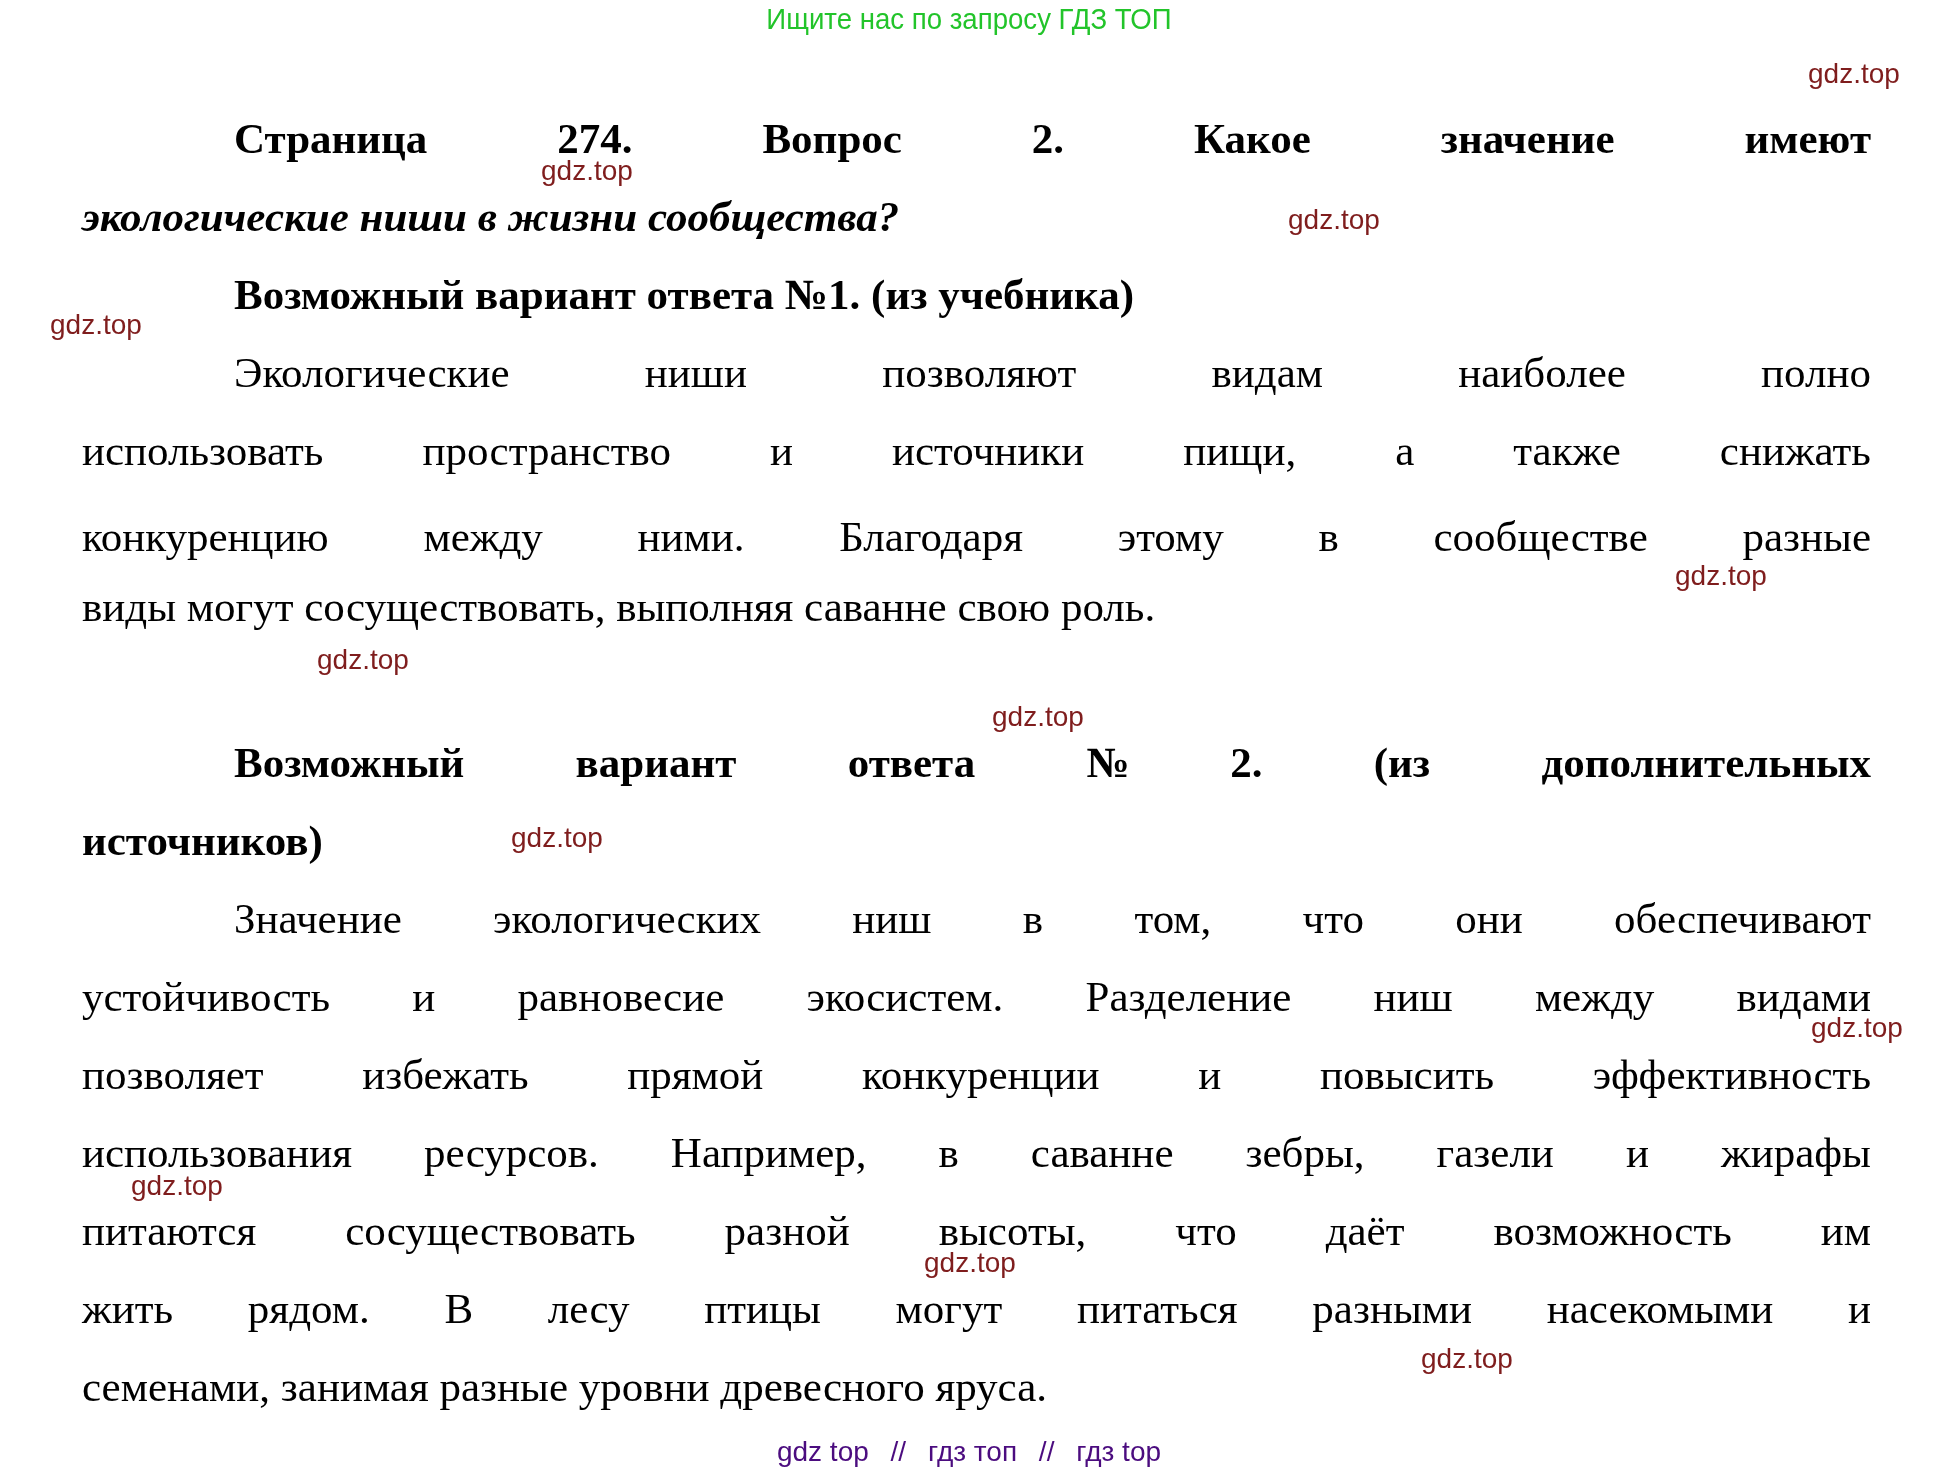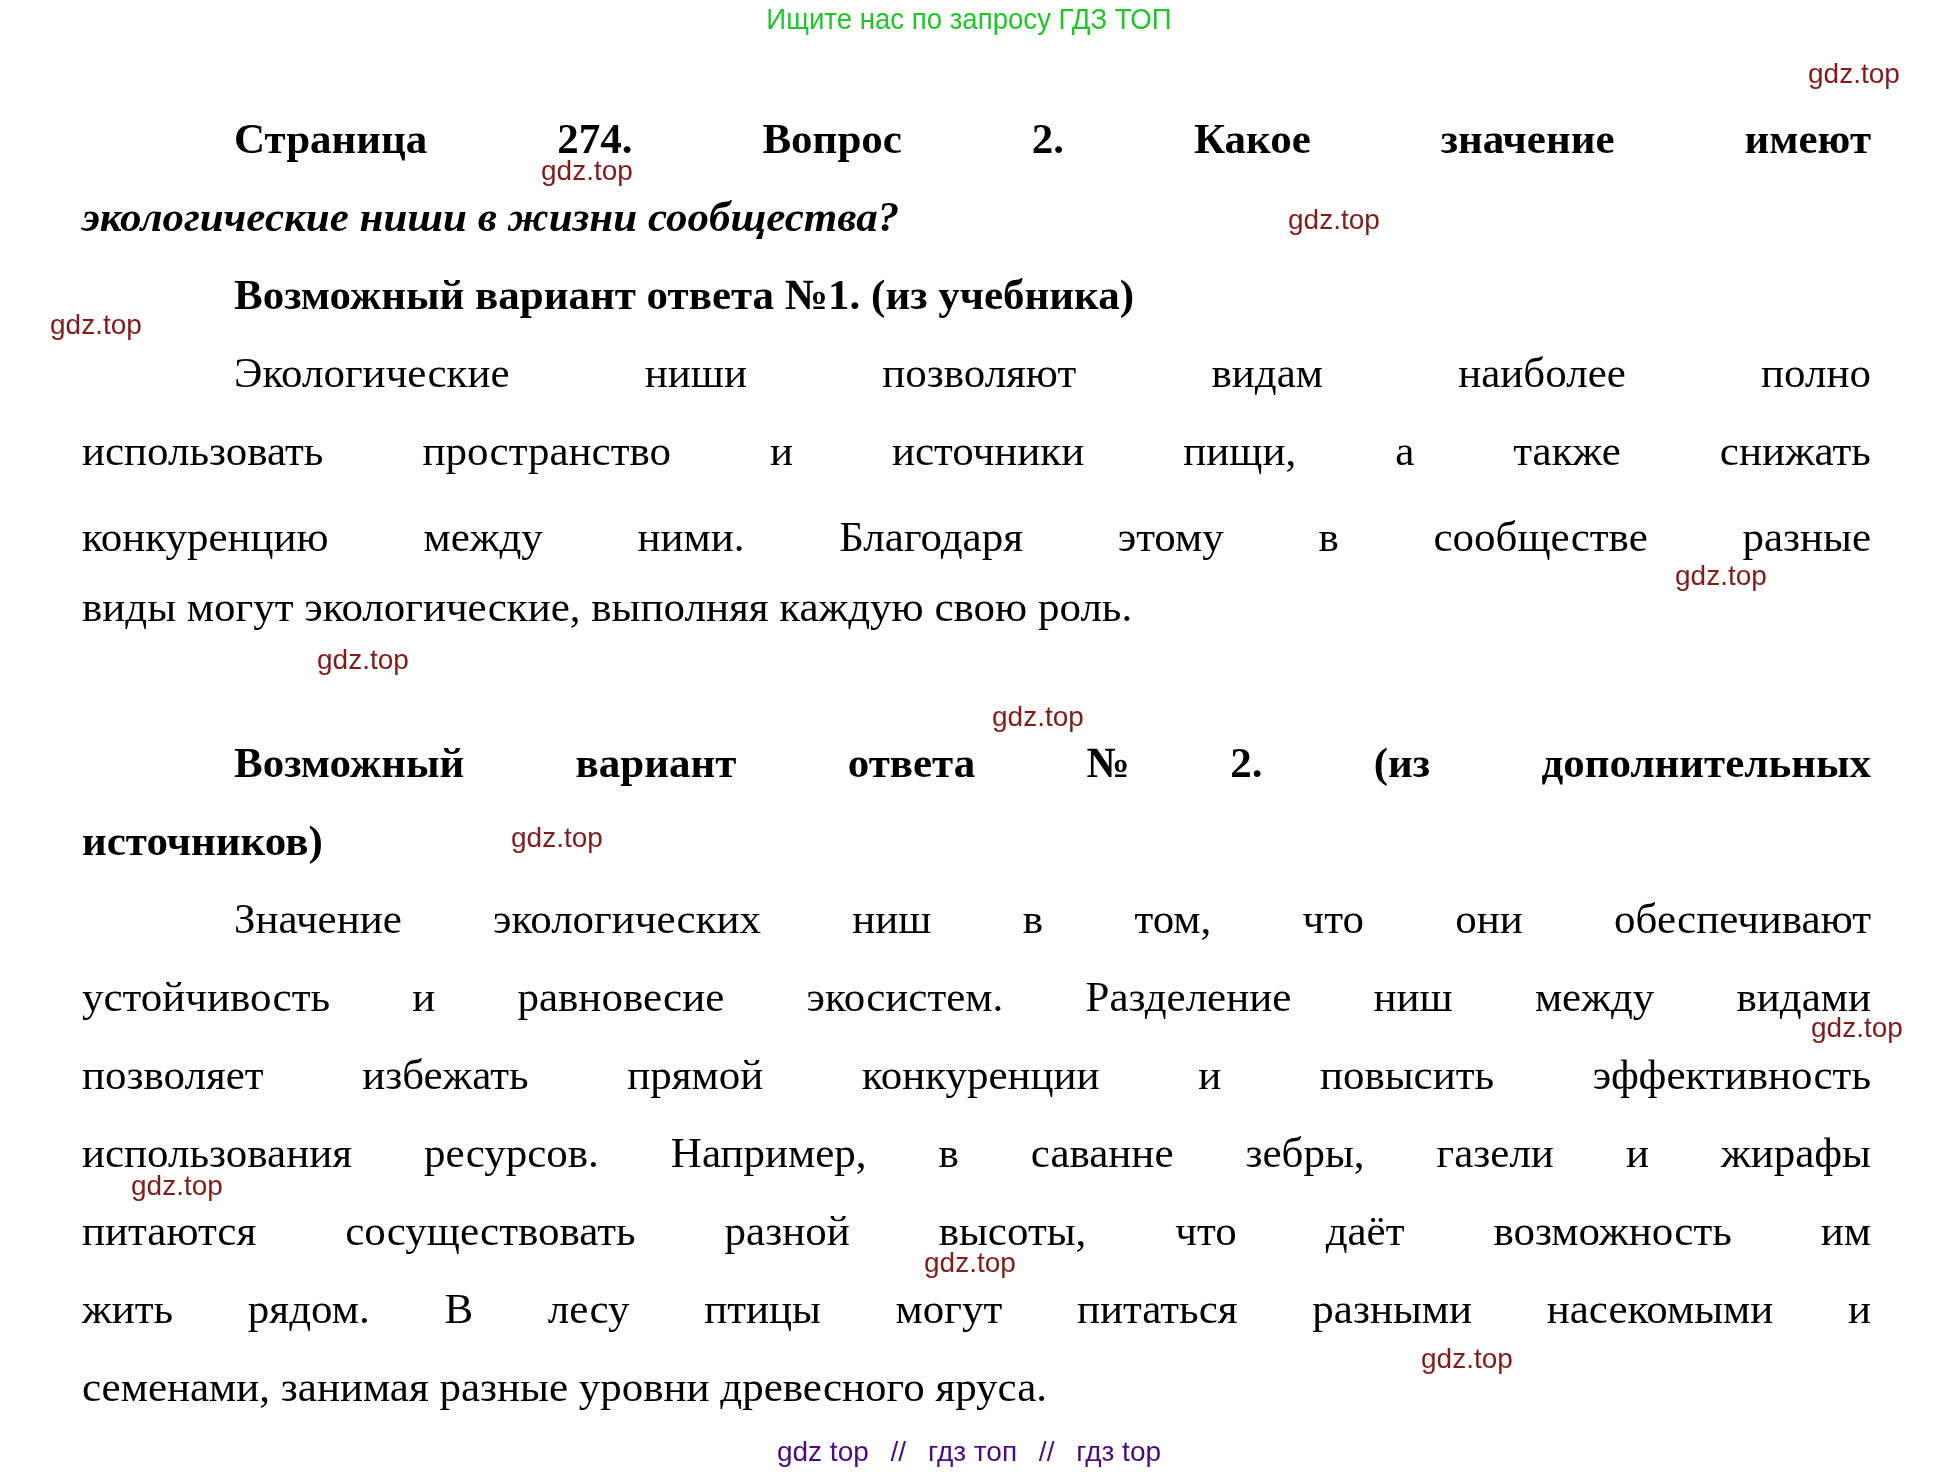--- a/index.html
+++ b/index.html
@@ -37,21 +37,21 @@
 
 <div class="content">
 
   <div class="line indent bold" style="top:0px;">Страница 274. Вопрос 2.  Какое  значение  имеют</div>
   <div class="line bold last" style="top:78px;font-style:italic;">экологические ниши в жизни сообщества?</div>
 
   <div class="line indent bold last" style="top:156px;">Возможный вариант ответа №1. (из учебника)</div>
   <div class="line indent" style="top:234px;">Экологические ниши позволяют видам наиболее полно</div>
   <div class="line" style="top:312px;">использовать пространство и источники пищи, а также снижать</div>
   <div class="line" style="top:398px;">конкуренцию между ними. Благодаря этому в сообществе разные</div>
-  <div class="line last" style="top:468px;">виды могут экологические, выполняя каждую свою роль.</div>
+  <div class="line last" style="top:468px;">виды могут сосуществовать, выполняя саванне свою роль.</div>
 
   <div class="line indent bold" style="top:624px;">Возможный вариант ответа №2. (из дополнительных</div>
   <div class="line bold last" style="top:702px;">источников)</div>
   <div class="line indent" style="top:780px;">Значение экологических ниш в том, что они обеспечивают</div>
   <div class="line" style="top:858px;">устойчивость и равновесие экосистем. Разделение ниш между видами</div>
   <div class="line" style="top:936px;">позволяет избежать прямой конкуренции и повысить эффективность</div>
   <div class="line" style="top:1014px;">использования ресурсов. Например, в саванне зебры, газели и жирафы</div>
   <div class="line" style="top:1092px;">питаются сосуществовать разной высоты, что даёт возможность им</div>
   <div class="line" style="top:1170px;">жить рядом. В лесу птицы могут питаться разными насекомыми и</div>
   <div class="line last" style="top:1248px;">семенами, занимая разные уровни древесного яруса.</div>

